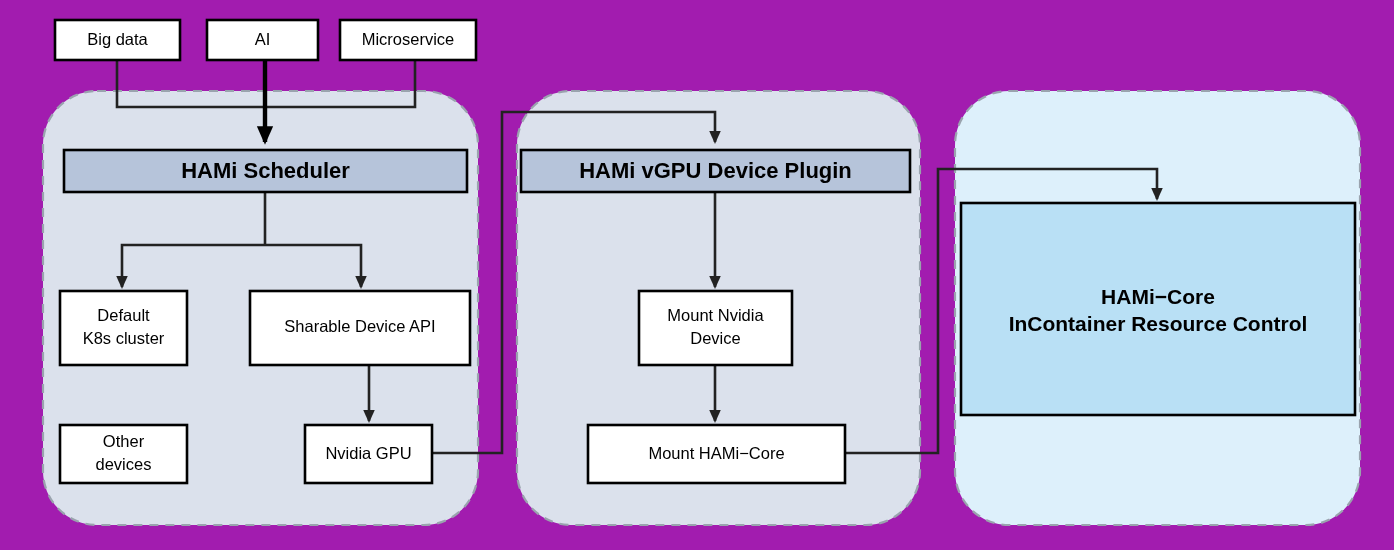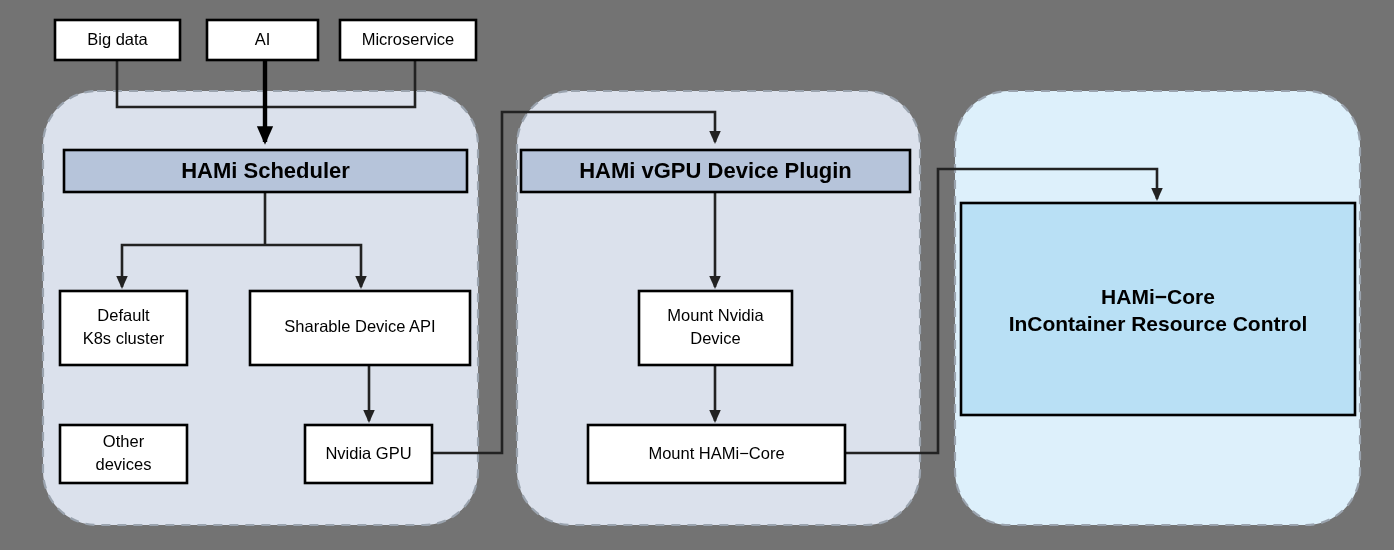--- a/index.html
+++ b/index.html
@@ -11,21 +11,21 @@
   body {
     font-family: "Liberation Sans", sans-serif;
     width: 1394px;
     height: 550px;
     overflow: hidden;
   }
   #diagram-root {
     position: relative;
     width: 1394px;
     height: 550px;
-    background: #737373;
+    background: #a21caf;
   }
   svg.diagram {
     position: absolute;
     top: 0;
     left: 0;
     width: 1394px;
     height: 550px;
     display: block;
   }
   .panel-dashed {

